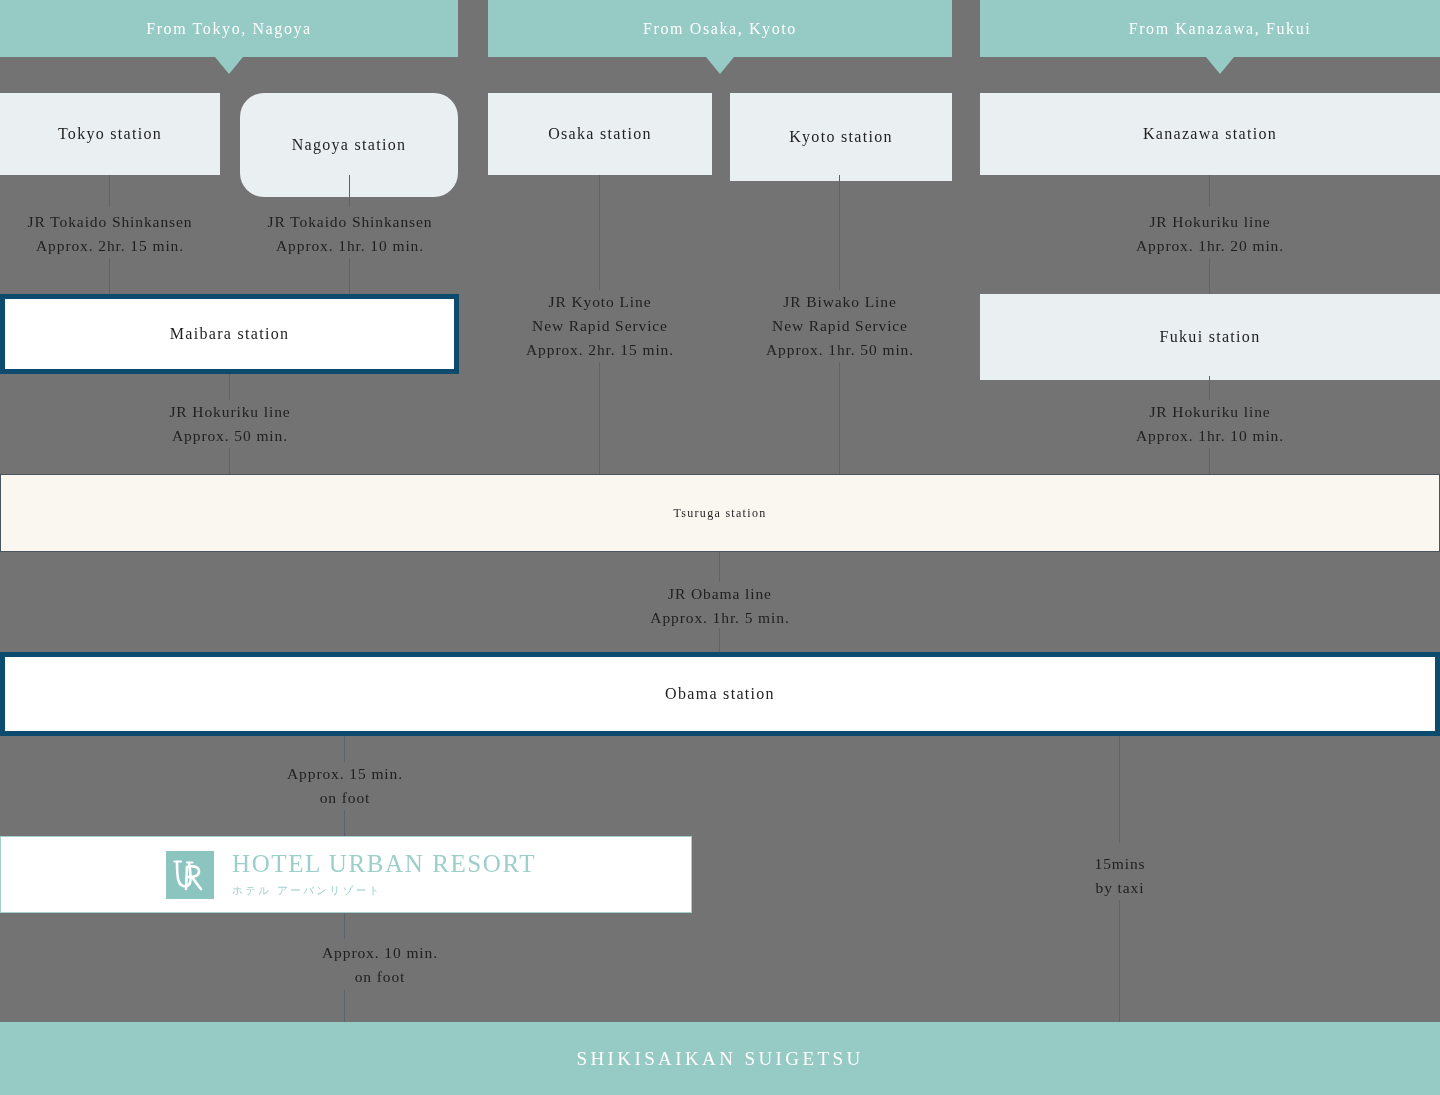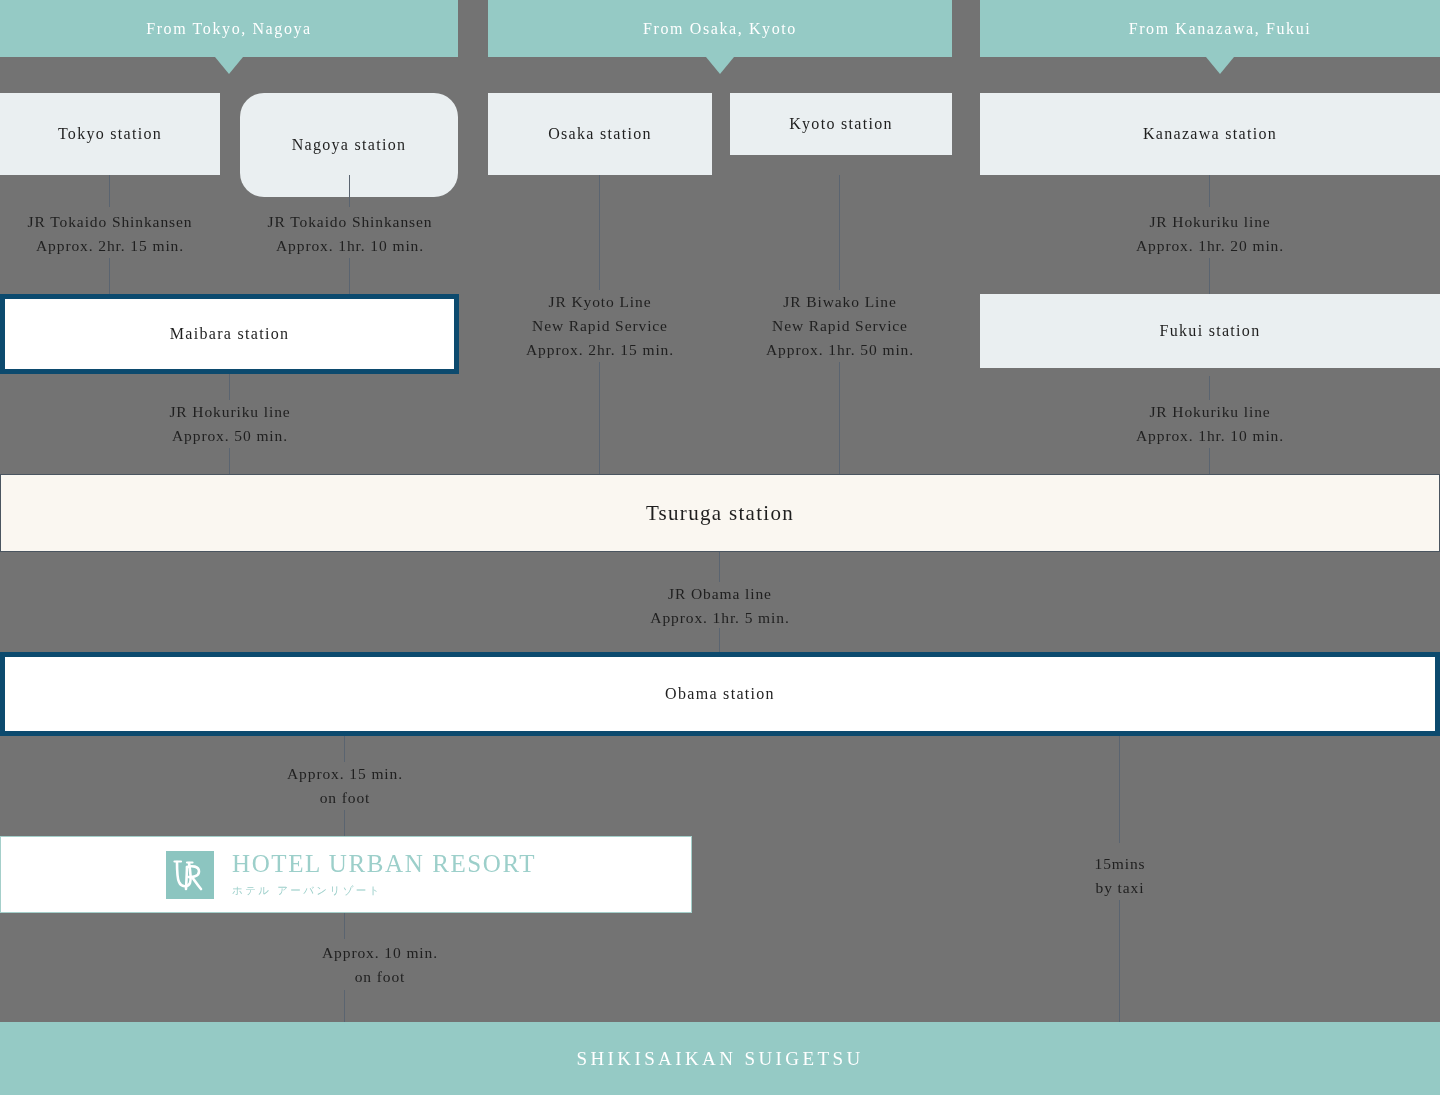--- a/index.html
+++ b/index.html
@@ -60,23 +60,23 @@
     align-items: center;
     justify-content: center;
     font-size: 16px;
     letter-spacing: 1.3px;
     color: #1f1f1f;
   }
 
   #box-tokyo    { left: 0px;   top: 93px;  width: 220px; height: 82px; }
   #box-nagoya   { left: 240px; top: 93px;  width: 218px; height: 104px; border-radius: 24px; }
   #box-osaka    { left: 488px; top: 93px;  width: 224px; height: 82px; }
-  #box-kyoto    { left: 730px; top: 93px;  width: 222px; height: 62px; }
+  #box-kyoto    { left: 730px; top: 93px;  width: 222px; height: 88px; }
   #box-kanazawa { left: 980px; top: 93px;  width: 460px; height: 82px; }
-  #box-fukui    { left: 980px; top: 294px; width: 460px; height: 74px; }
+  #box-fukui    { left: 980px; top: 294px; width: 460px; height: 86px; }
 
   
   .bordered-box {
     position: absolute;
     background: #ffffff;
     border: 5px solid #0c4a6e;
     display: flex;
     align-items: center;
     justify-content: center;
     font-size: 16px;
@@ -88,21 +88,21 @@
 
   #box-tsuruga {
     position: absolute;
     left: 0px; top: 474px;
     width: 1440px; height: 78px;
     background: #faf7f1;
     border: 1px solid #4a5560;
     display: flex;
     align-items: center;
     justify-content: center;
-    font-size: 21px;
+    font-size: 12px;
     letter-spacing: 1.3px;
     color: #1f1f1f;
   }
 
   
   .vline {
     position: absolute;
     width: 1px;
     background: #5a6470;
   }

